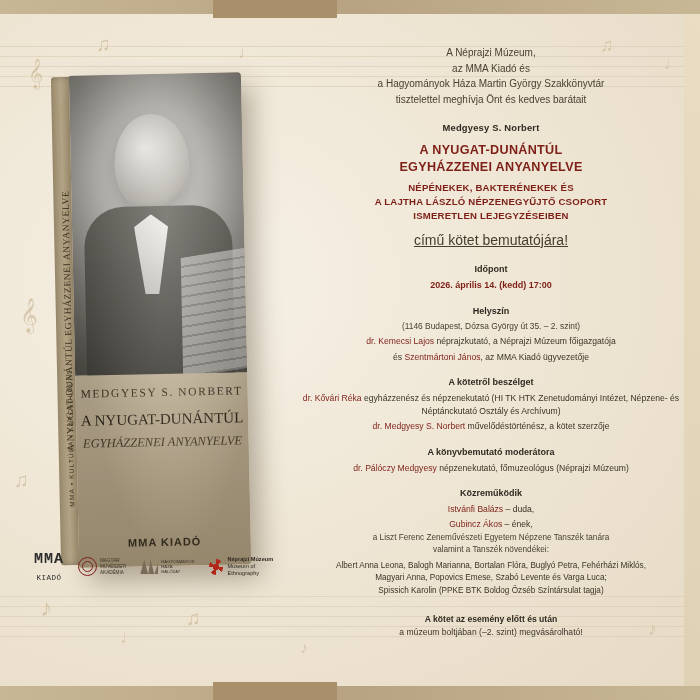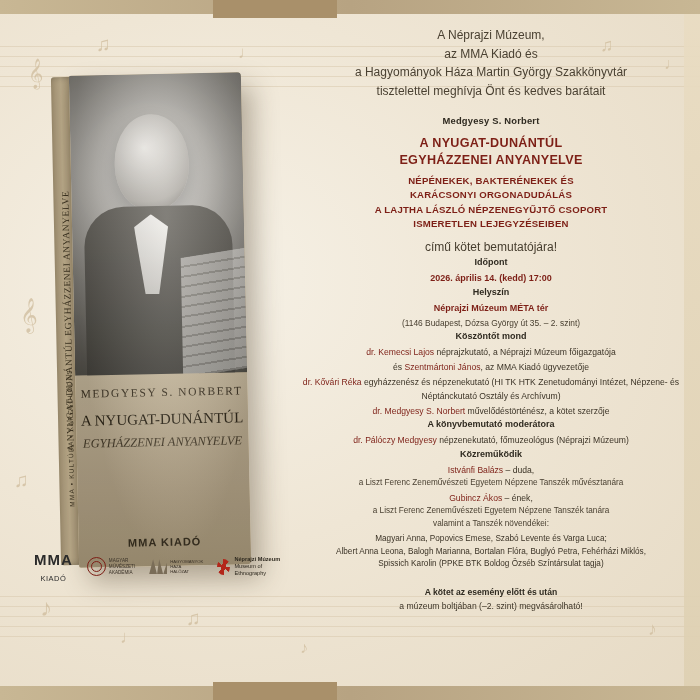--- a/index.html
+++ b/index.html
@@ -216,21 +216,21 @@
     position: absolute;
     left: 300px;
     top: 26px;
     width: 382px;
     text-align: center;
     color: #3b3326;
     font-size: 8.6px;
     line-height: 1.55;
   }
   .invite p { margin: 0; }
-  .invite { font-size: 12px; color: #4a4132; }
+  .invite { font-size: 10px; color: #4a4132; margin-top: 19px; }
   .gap-m { height: 14px; }
 
   .author-name {
     font-weight: bold;
     font-size: 9.4px;
     color: #2f2a20;
     letter-spacing: .2px;
   }
   .main-title {
     color: #7d1f16;
@@ -242,29 +242,30 @@
   }
   .sub-title {
     color: #7d1f16;
     font-weight: bold;
     font-size: 9.6px;
     line-height: 1.5;
     letter-spacing: .2px;
     margin-top: 5px;
   }
   .cimu {
-    font-size: 12px;
+    font-size: 14px;
     color: #463d2e;
     margin-top: 6px;
+    text-decoration: underline;
   }
   .label {
     font-weight: bold;
     font-size: 9px;
     color: #2f2a20;
-    margin-top: 0;
+    margin-top: 12px;
   }
   .value {
     color: #7d1f16;
     font-weight: bold;
     font-size: 9px;
     margin-top: 2px;
   }
   .value-plain {
     color: #4a4132;
     font-size: 8.4px;
@@ -299,21 +300,21 @@
     position: absolute;
     left: 34px;
     bottom: 118px;
     width: 250px;
     display: flex;
     align-items: center;
     gap: 14px;
   }
   .logo { text-align: center; }
   .logo-mma {
-    font-family: Liberation Sans, sans-serif;
+    font-family: Liberation Mono, monospace;
     color: #2b2b2b;
     line-height: 1;
   }
   .logo-mma .big { font-size: 15px; font-weight: bold; letter-spacing: 1px; }
   .logo-mma .small { font-size: 7.5px; letter-spacing: .5px; margin-top: 8px; }
   .logo-ak {
     display: flex;
     align-items: center;
     gap: 3px;
   }
@@ -428,71 +429,68 @@
 
     <div class="author-name">Medgyesy S. Norbert</div>
 
     <div class="main-title">
       <div>A NYUGAT-DUNÁNTÚL</div>
       <div>EGYHÁZZENEI ANYANYELVE</div>
     </div>
 
     <div class="sub-title">
       <div>NÉPÉNEKEK, BAKTERÉNEKEK ÉS</div>
-      <div>KARÁCSONYI ORGONADUDÁLÁS</div>
       <div>A LAJTHA LÁSZLÓ NÉPZENEGYŰJTŐ CSOPORT</div>
       <div>ISMERETLEN LEJEGYZÉSEIBEN</div>
     </div>
 
     <div class="cimu">című kötet bemutatójára!</div>
 
     <div class="label">Időpont</div>
     <div class="value">2026. április 14. (kedd) 17:00</div>
 
     <div class="label">Helyszín</div>
-    <div class="value">Néprajzi Múzeum MÉTA tér</div>
     <div class="value-plain">(1146 Budapest, Dózsa György út 35. – 2. szint)</div>
 
-    <div class="label">Köszöntőt mond</div>
     <div class="line">
       <span class="hl">dr. Kemecsi Lajos</span><span> néprajzkutató, a Néprajzi Múzeum főigazgatója</span>
     </div>
     <div class="line">
       <span>és </span><span class="hl">Szentmártoni János</span><span>, az MMA Kiadó ügyvezetője</span>
     </div>
 
+    <div class="label">A kötetről beszélget</div>
     <div class="line">
       <span class="hl">dr. Kővári Réka</span><span> egyházzenész és népzenekutató (HI TK HTK Zenetudományi Intézet, Népzene- és Néptánckutató Osztály és Archívum)</span>
     </div>
     <div class="line">
       <span class="hl">dr. Medgyesy S. Norbert</span><span> művelődéstörténész, a kötet szerzője</span>
     </div>
 
     <div class="label">A könyvbemutató moderátora</div>
     <div class="line">
       <span class="hl">dr. Pálóczy Medgyesy</span><span> népzenekutató, főmuzeológus (Néprajzi Múzeum)</span>
     </div>
 
     <div class="label">Közreműködik</div>
 
     <div class="line">
       <span class="hl">Istvánfi Balázs</span><span> – duda,</span>
     </div>
-    <div class="tiny">a Liszt Ferenc Zeneművészeti Egyetem Népzene Tanszék művésztanára</div>
 
     <div class="line">
       <span class="hl">Gubincz Ákos</span><span> – ének,</span>
     </div>
     <div class="tiny">a Liszt Ferenc Zeneművészeti Egyetem Népzene Tanszék tanára</div>
 
     <div class="tiny">valamint a Tanszék növendékei:</div>
 
     <div class="contrib-list">
+      <div>Albert Anna Leona, Balogh Marianna, Bortalan Flóra, Buglyó Petra, Fehérházi Miklós,</div>
       <div>Magyari Anna, Popovics Emese, Szabó Levente és Varga Luca;</div>
-      <div>Albert Anna Leona, Balogh Marianna, Bortalan Flóra, Buglyó Petra, Fehérházi Miklós,</div>
       <div>Spissich Karolin (PPKE BTK Boldog Özséb Színtársulat tagja)</div>
     </div>
 
     <div class="sale">
       <div>A kötet az esemény előtt és után</div>
       <div class="sale-2">a múzeum boltjában (–2. szint) megvásárolható!</div>
     </div>
 
   </div>
 

